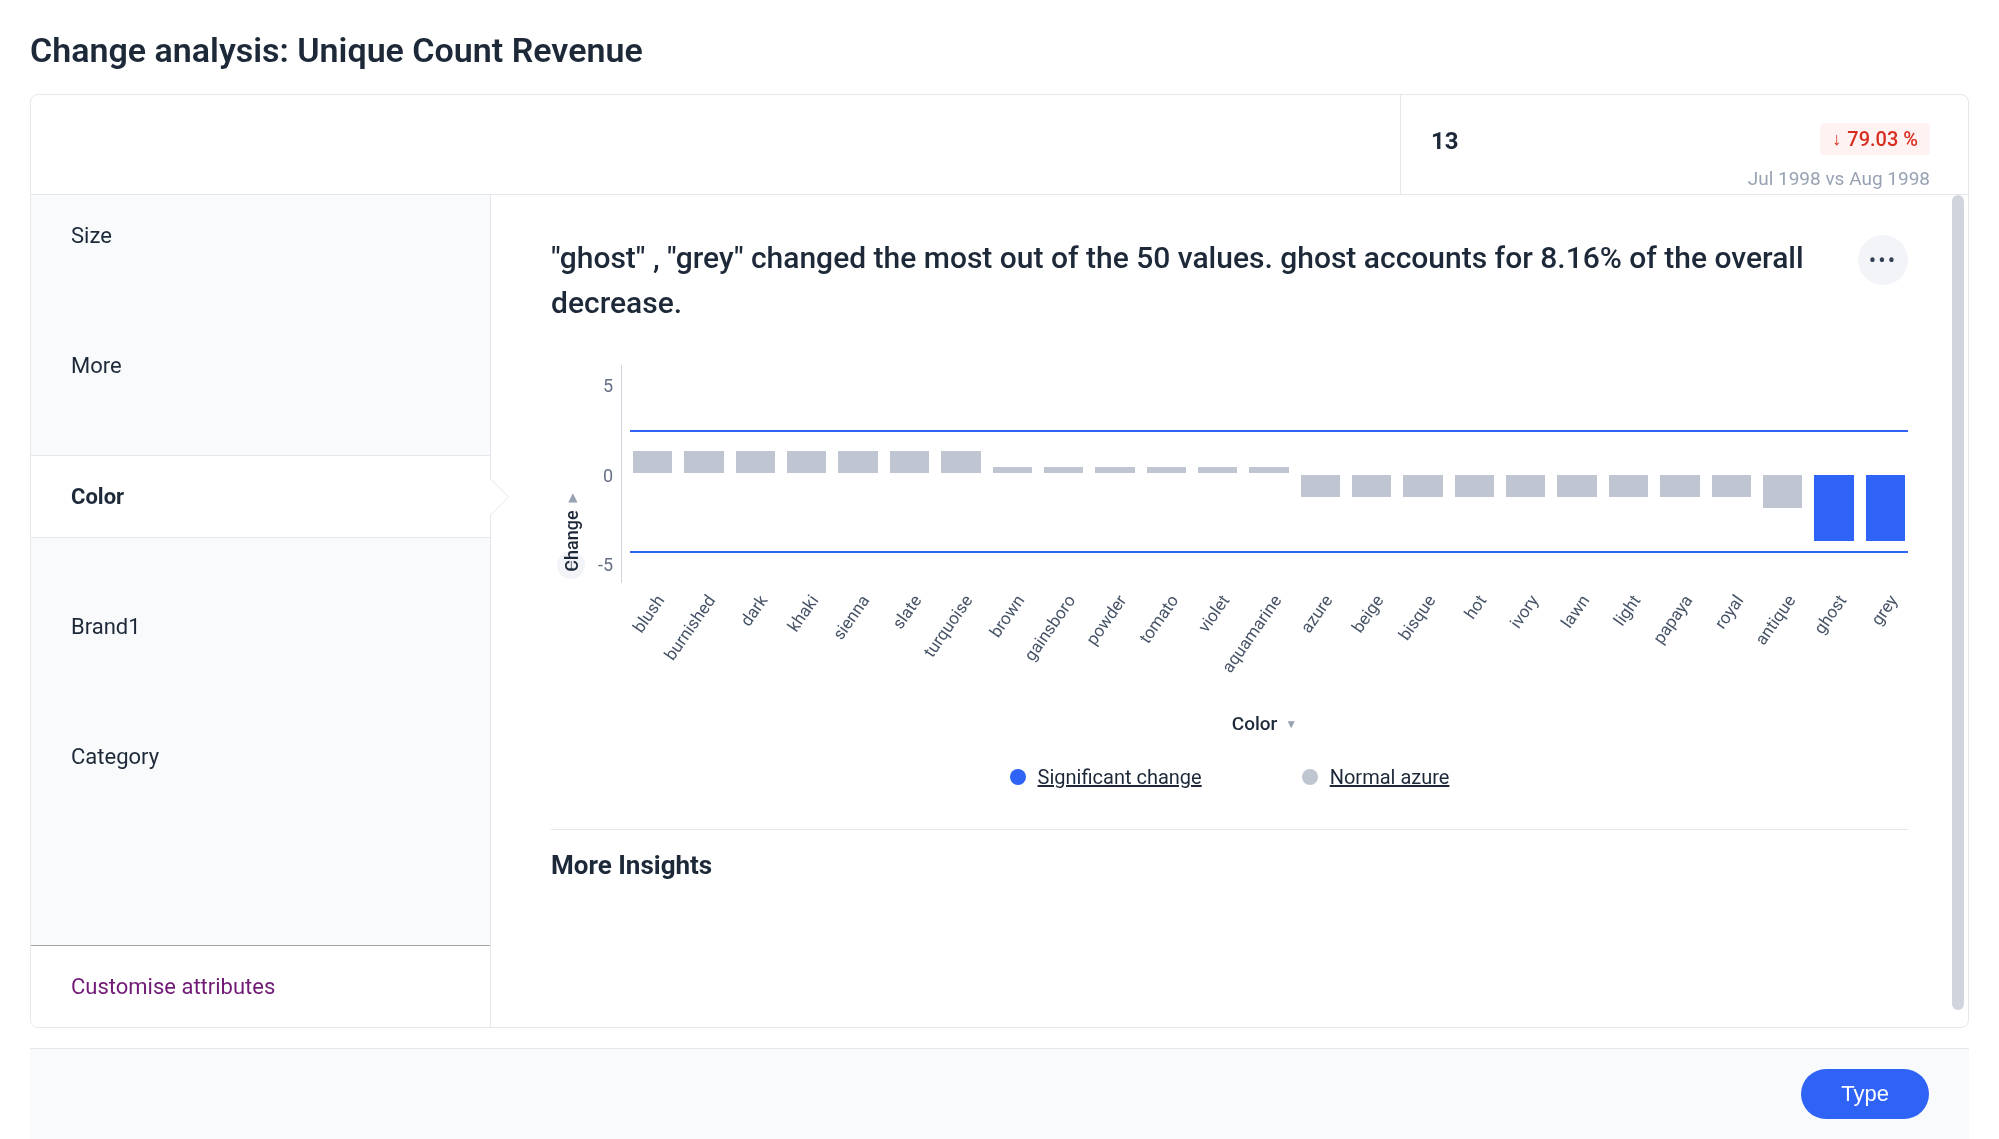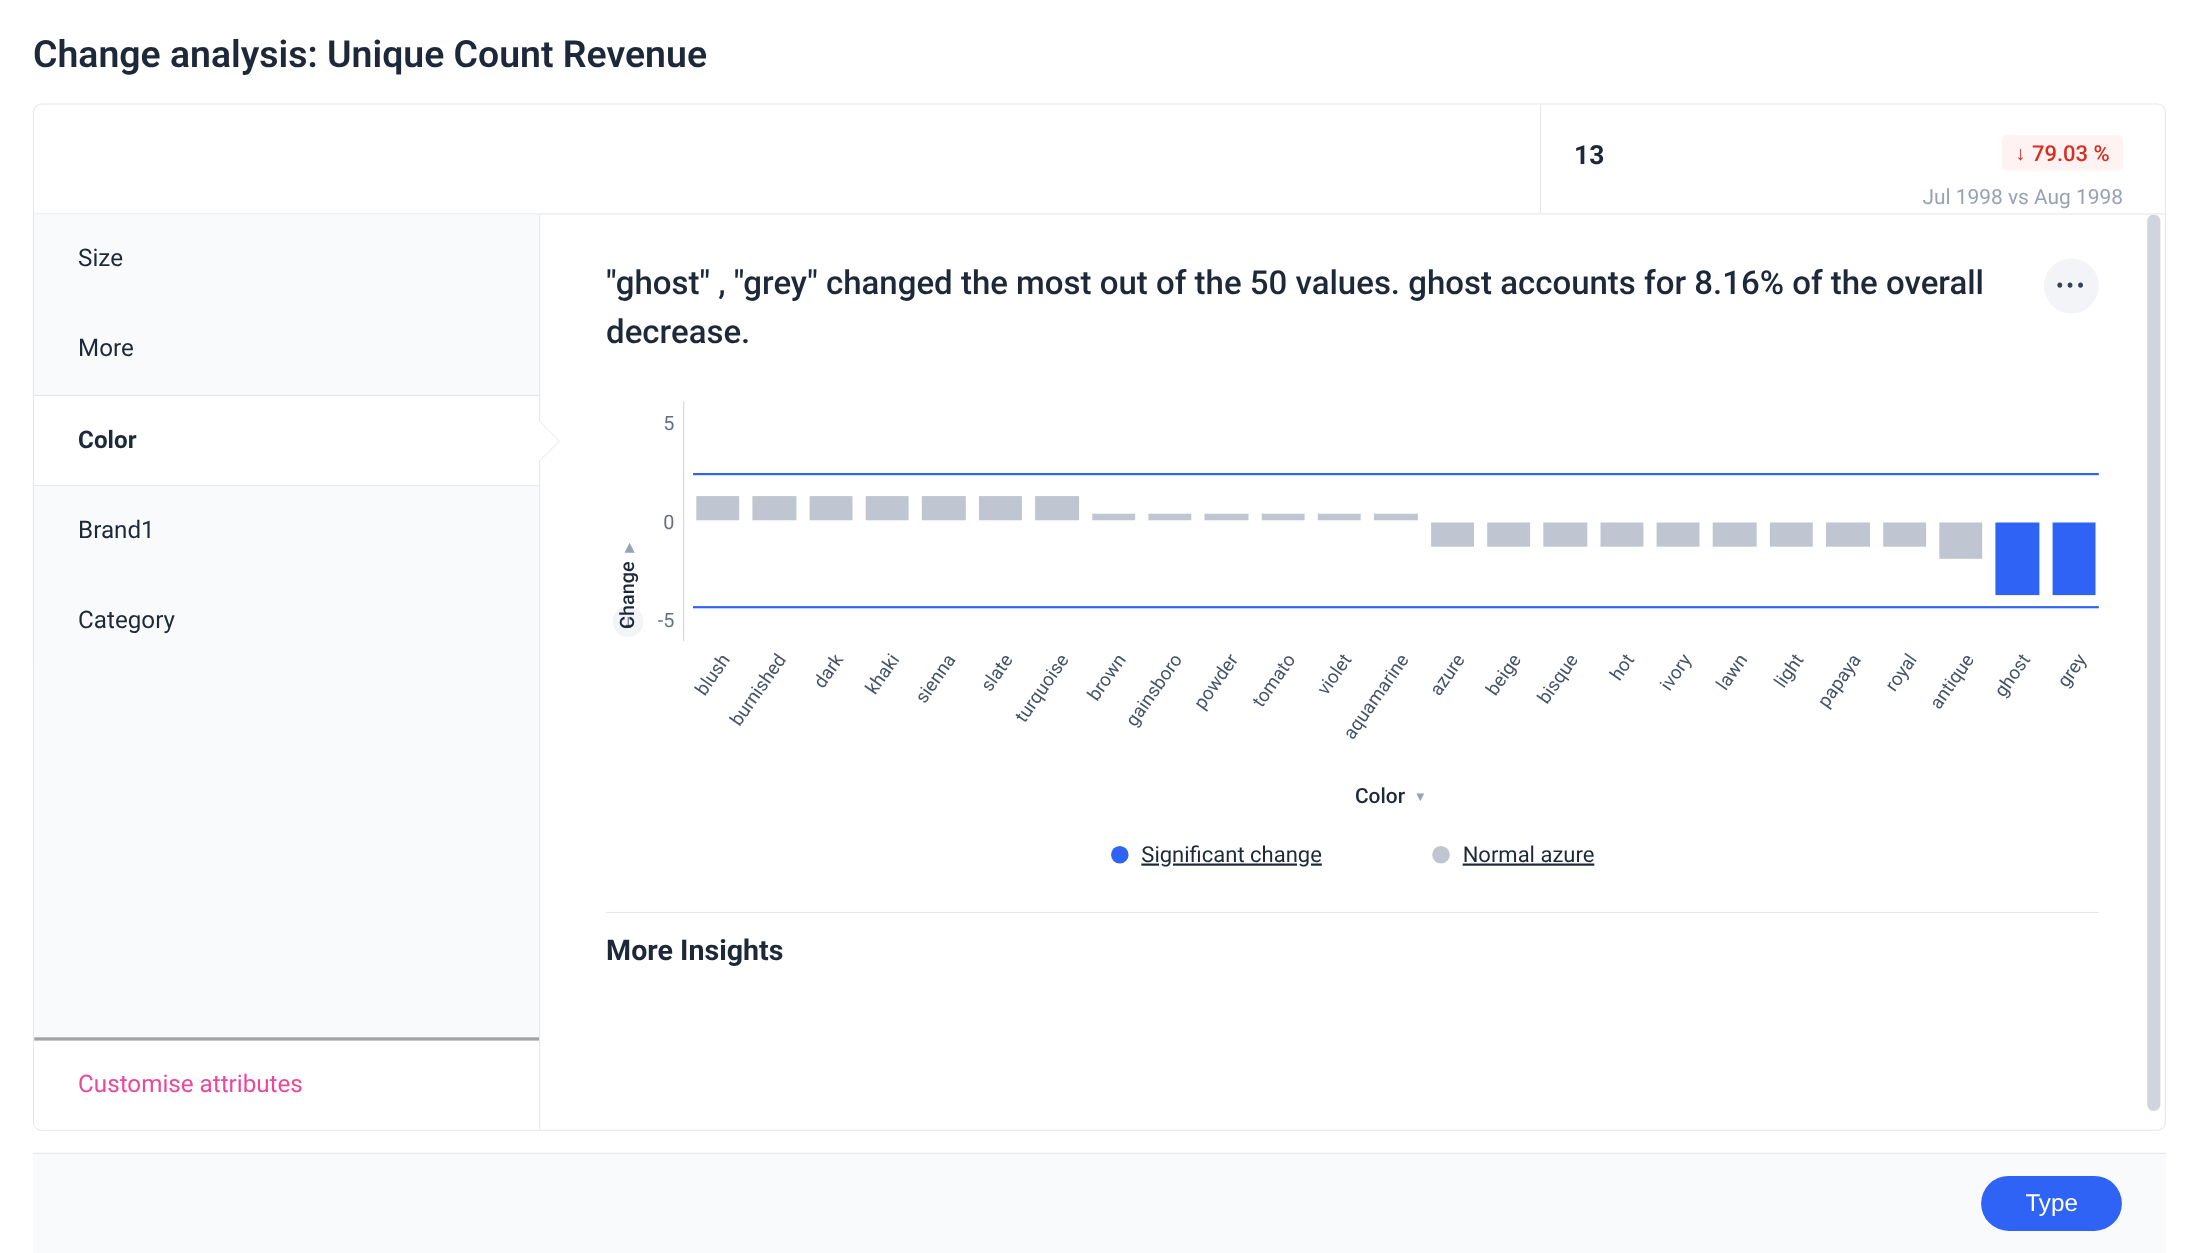--- a/index.html
+++ b/index.html
@@ -80,21 +80,21 @@
     overflow: hidden;
   }
   .sidebar {
     width: 460px;
     background: #f9fafb;
     border-right: 1px solid #e4e7ec;
     display: flex;
     flex-direction: column;
     justify-content: space-between;
   }
-  .tabs { display: flex; flex-direction: column; }
+  .tabs { display: flex; flex-direction: column; gap: 48px; }
   .tab {
     padding: 28px 40px;
     font-size: 22px;
     color: #1d2939;
     cursor: pointer;
     background: #f9fafb;
     border-bottom: 1px solid transparent;
     position: relative;
   }
   .tab.active {
@@ -110,23 +110,23 @@
     top: 50%;
     transform: translateY(-50%);
     width: 0; height: 0;
     border-top: 18px solid transparent;
     border-bottom: 18px solid transparent;
     border-left: 18px solid #fff;
     filter: drop-shadow(1px 0 0 #e4e7ec);
   }
   .customise {
     background: #fff;
-    border-top: 3px solid #a3a3a3;
+    border-top: 1px solid #a3a3a3;
     padding: 28px 40px;
-    color: #ec4899;
+    color: #701a75;
     font-size: 22px;
     cursor: pointer;
   }
   .content {
     flex: 1;
     padding: 40px 60px 0 60px;
     overflow: hidden;
     position: relative;
   }
   .insight-header { display: flex; gap: 30px; align-items: flex-start; }

